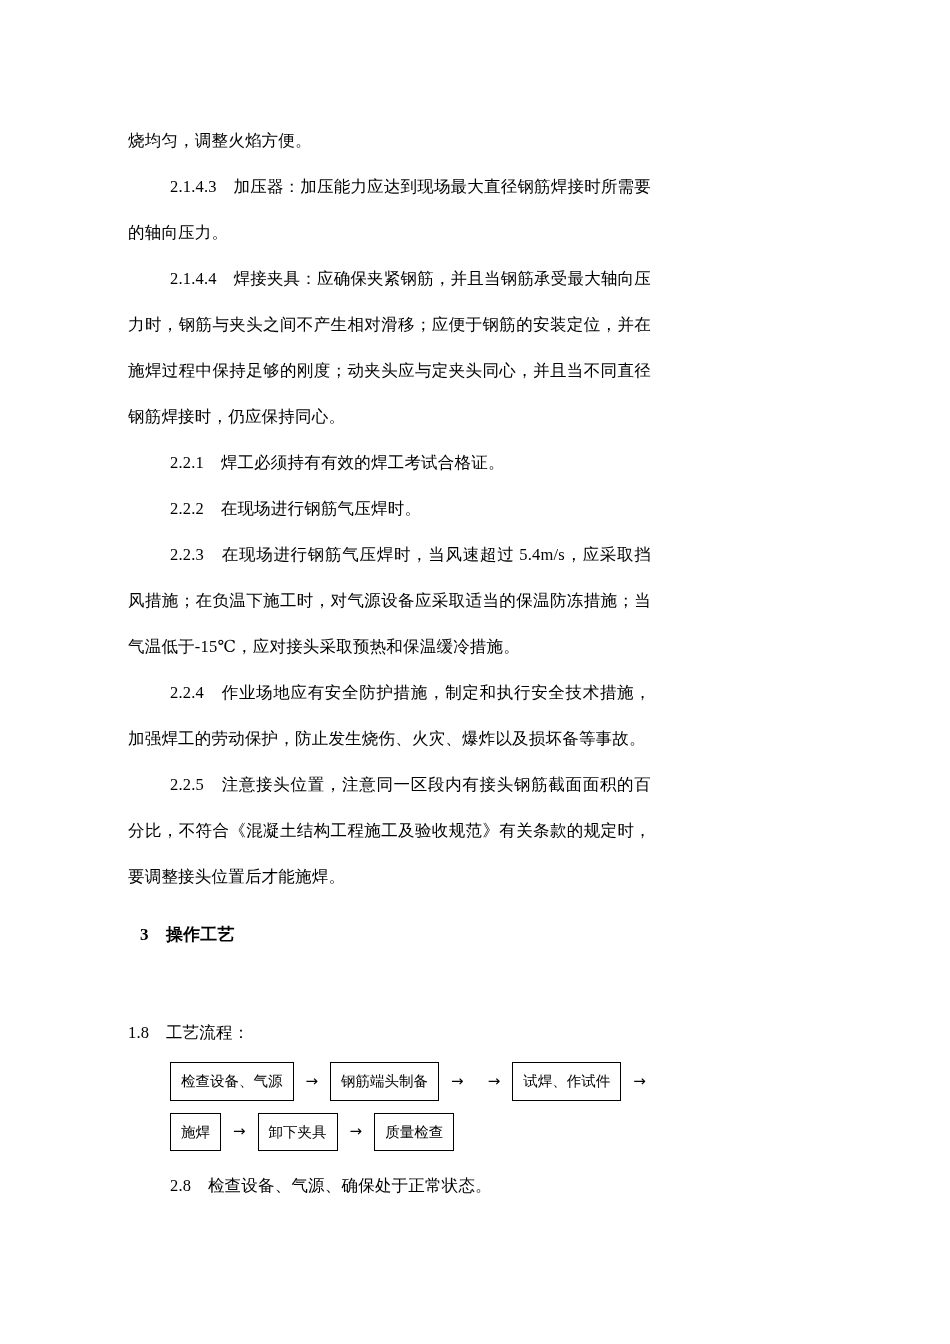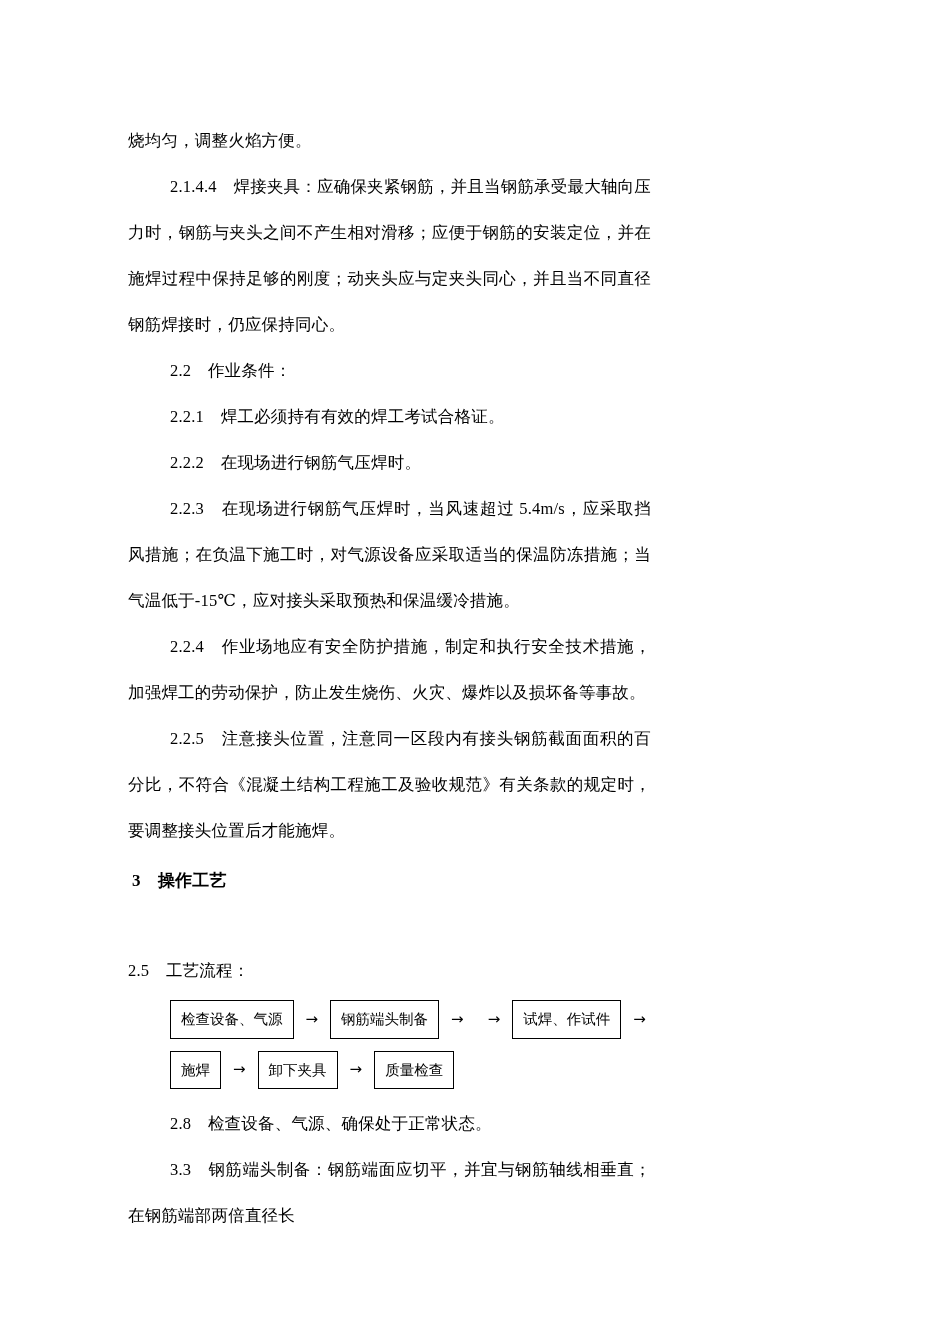--- a/index.html
+++ b/index.html
@@ -29,21 +29,21 @@
     margin: 0;
     letter-spacing: 0.2px;
   }
   .indent {
     text-indent: 42px;
   }
   .heading {
     font-size: 17px;
     font-weight: bold;
     line-height: 46px;
-    margin: 4px;
+    margin: 12px;
     letter-spacing: 0.2px;
   }
   .sec-gap {
     height: 40px;
   }
   .flow {
     margin-top: 6px;
     margin-left: 42px;
   }
   .flow-row {
@@ -70,40 +70,40 @@
     padding-right: 0;
   }
 </style>
 </head>
 <body>
 
 <div class="page">
 
   <p class="para">烧均匀，调整火焰方便。</p>
 
+  <p class="para indent">2.1.4.3　加压器：加压能力应达到现场最大直径钢筋焊接时所需要的轴向压力。</p>
 
   <p class="para indent">2.1.4.4　焊接夹具：应确保夹紧钢筋，并且当钢筋承受最大轴向压力时，钢筋与夹头之间不产生相对滑移；应便于钢筋的安装定位，并在施焊过程中保持足够的刚度；动夹头应与定夹头同心，并且当不同直径钢筋焊接时，仍应保持同心。</p>
 
-  <p class="para indent">2.2　作业条件：</p>
 
   <p class="para indent">2.2.1　焊工必须持有有效的焊工考试合格证。</p>
 
   <p class="para indent">2.2.2　在现场进行钢筋气压焊时。</p>
 
   <p class="para indent">2.2.3　在现场进行钢筋气压焊时，当风速超过 5.4m/s，应采取挡风措施；在负温下施工时，对气源设备应采取适当的保温防冻措施；当气温低于-15℃，应对接头采取预热和保温缓冷措施。</p>
 
   <p class="para indent">2.2.4　作业场地应有安全防护措施，制定和执行安全技术措施，加强焊工的劳动保护，防止发生烧伤、火灾、爆炸以及损坏备等事故。</p>
 
   <p class="para indent">2.2.5　注意接头位置，注意同一区段内有接头钢筋截面面积的百分比，不符合《混凝土结构工程施工及验收规范》有关条款的规定时，要调整接头位置后才能施焊。</p>
 
   <p class="heading">3　操作工艺</p>
 
   <div class="sec-gap"></div>
 
-  <p class="para">2.5　工艺流程：</p>
+  <p class="para">1.8　工艺流程：</p>
 
   <div class="flow">
     <div class="flow-row">
       <div class="flow-box">检查设备、气源</div>
       <div class="flow-arrow">→</div>
       <div class="flow-box">钢筋端头制备</div>
       <div class="flow-arrow">→</div>
       <div class="flow-arrow">→</div>
       <div class="flow-box">试焊、作试件</div>
       <div class="flow-arrow trailing">→</div>
@@ -112,15 +112,14 @@
       <div class="flow-box">施焊</div>
       <div class="flow-arrow">→</div>
       <div class="flow-box">卸下夹具</div>
       <div class="flow-arrow">→</div>
       <div class="flow-box">质量检查</div>
     </div>
   </div>
 
   <p class="para indent">2.8　检查设备、气源、确保处于正常状态。</p>
 
-  <p class="para indent">3.3　钢筋端头制备：钢筋端面应切平，并宜与钢筋轴线相垂直；在钢筋端部两倍直径长</p>
 
 </div>
 
 </body></html>

